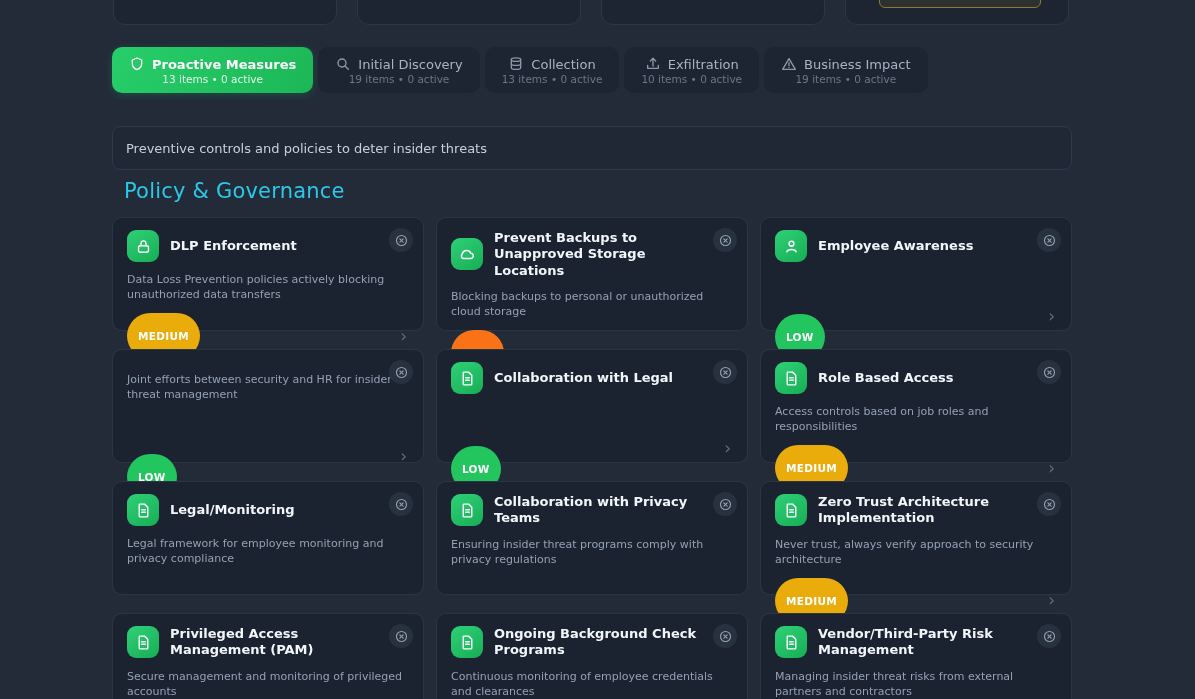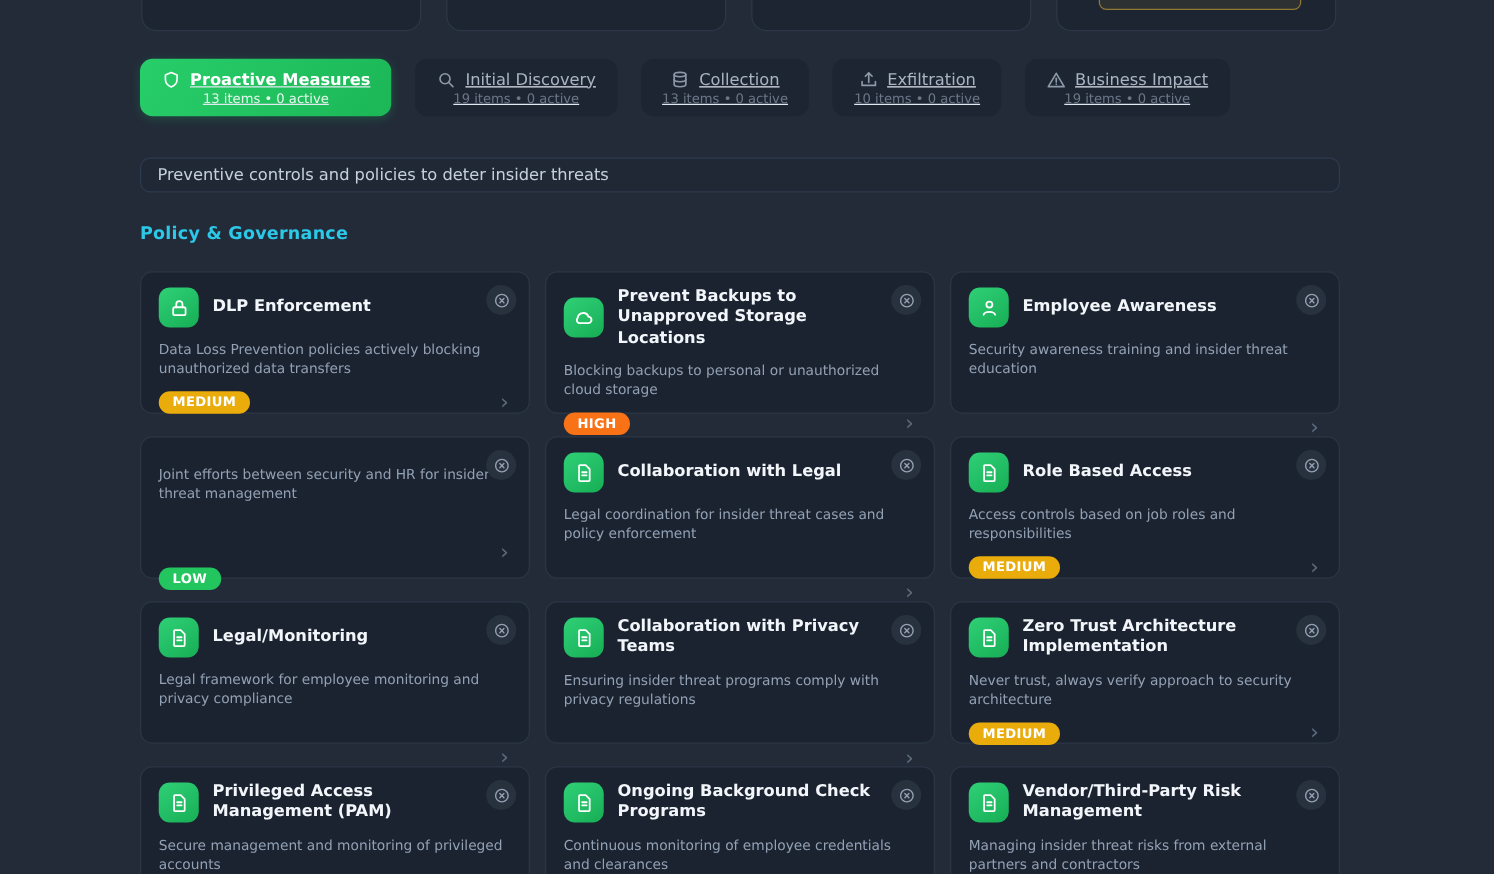--- a/index.html
+++ b/index.html
@@ -22,50 +22,50 @@
   }
   .top-card-highlight {
     position:absolute; left:33px; top:14px; width:162px; height:29px;
     border:1px solid #8d7a35; border-radius:6px;
     background:rgba(173,143,40,0.12);
   }
 
   
   .tabs {
     position:absolute; left:112px; top:47px;
-    display:flex; gap:19px; align-items:center;text-decoration:underline;
+    display:flex; gap:5px; align-items:center;
   }
   .tab {
     background:#1d2532; border-radius:10px;
     padding:9px 17px 8px 17px; text-align:center; cursor:pointer;
   }
   .tab-top { display:flex; align-items:center; justify-content:center; gap:7px; }
   .tab-label { font-size:13px; color:#a9b4c2; white-space:nowrap; }
   .tab-meta  { font-size:10.5px; color:#6b7687; margin-top:1px; white-space:nowrap; }
   .tab-icon svg { display:block; stroke:#8d99a8; }
   .tab.active {
     background:linear-gradient(120deg,#27ce69 0%,#1cb757 100%);
     box-shadow:0 2px 8px rgba(24,180,86,0.25);
   }
   .tab.active .tab-label { color:#ffffff; font-weight:bold; }
   .tab.active .tab-meta  { color:rgba(255,255,255,0.88); }
   .tab.active .tab-icon svg { stroke:#ffffff; }
 
   
   .desc-bar {
-    position:absolute; left:112px; top:126px; width:960px; height:28px;
+    position:absolute; left:112px; top:126px; width:960px; height:44px;
     border:1px solid #2e3a4d; border-radius:8px; background:#202836;
     display:flex; align-items:center; padding:0 13px;
     font-size:13px; color:#c6d0dc;
   }
 
   
   .section-title {
-    position:absolute; left:112px; top:179px;
-    font-size:14px; font-weight:bold; color:#2cc8e8;
+    position:absolute; left:124px; top:179px;
+    font-size:21px; font-weight:normal; color:#2cc8e8;
     letter-spacing:0.2px;
   }
 
   
   .grid {
     position:absolute; left:112px; top:217px; width:960px;
     display:grid; grid-template-columns:repeat(3,1fr);
     column-gap:12px; row-gap:18px; grid-auto-rows:114px;
   }
   .card {
@@ -90,21 +90,21 @@
   }
   .disable-btn svg { display:block; stroke:#95a1b2; }
   .card-desc {
     margin-top:10px; font-size:11px; color:#93a1b4; line-height:1.38;
     padding-right:4px;
   }
   .card-foot {
     margin-top:11px; display:flex; align-items:center; justify-content:space-between;
   }
   .sev-badge {
-    display:inline-block; padding:3px 11px; border-radius:999px;
+    display:inline-block; padding:17px 11px; border-radius:999px;
     font-size:10.5px; font-weight:bold; color:#ffffff; letter-spacing:0.3px;
   }
   .sev-LOW    { background:#22c55e;margin-top:41px; }
   .sev-MEDIUM { background:#e9ac0b; }
   .sev-HIGH   { background:#f97316; }
   .chevron { font-size:17px; color:#5d6b7d; line-height:1; padding-right:2px; }
 </style>
 </head>
 <body>
 
@@ -250,21 +250,20 @@
         </span>
       <div class="card-title">Employee Awareness</div>
     </div>
     <button class="disable-btn">
       <svg width="15" height="15" viewBox="0 0 24 24" fill="none" stroke-width="1.8" stroke-linecap="round">
           <circle cx="12" cy="12" r="8"></circle>
           <line x1="9.4" y1="9.4" x2="14.6" y2="14.6"></line>
           <line x1="14.6" y1="9.4" x2="9.4" y2="14.6"></line>
         </svg>
     </button>
-    <div class="card-desc">Security awareness training and insider threat education</div>
     <div class="card-foot">
       <span class="sev-badge sev-LOW">LOW</span>
       <span class="chevron">›</span>
     </div>
   </div>
     <div class="card">
     <button class="disable-btn">
       <svg width="15" height="15" viewBox="0 0 24 24" fill="none" stroke-width="1.8" stroke-linecap="round">
           <circle cx="12" cy="12" r="8"></circle>
           <line x1="9.4" y1="9.4" x2="14.6" y2="14.6"></line>
@@ -288,21 +287,20 @@
         </span>
       <div class="card-title">Collaboration with Legal</div>
     </div>
     <button class="disable-btn">
       <svg width="15" height="15" viewBox="0 0 24 24" fill="none" stroke-width="1.8" stroke-linecap="round">
           <circle cx="12" cy="12" r="8"></circle>
           <line x1="9.4" y1="9.4" x2="14.6" y2="14.6"></line>
           <line x1="14.6" y1="9.4" x2="9.4" y2="14.6"></line>
         </svg>
     </button>
-    <div class="card-desc">Legal coordination for insider threat cases and policy enforcement</div>
     <div class="card-foot">
       <span class="sev-badge sev-LOW">LOW</span>
       <span class="chevron">›</span>
     </div>
   </div>
     <div class="card">
     <div class="card-head">
       <span class="card-icon">
           <svg width="17" height="17" viewBox="0 0 24 24" fill="none" stroke-width="2" stroke-linecap="round" stroke-linejoin="round">
             <path d="M7 3h6.5L18 7.5V20a1 1 0 0 1-1 1H7a1 1 0 0 1-1-1V4a1 1 0 0 1 1-1z"></path>

